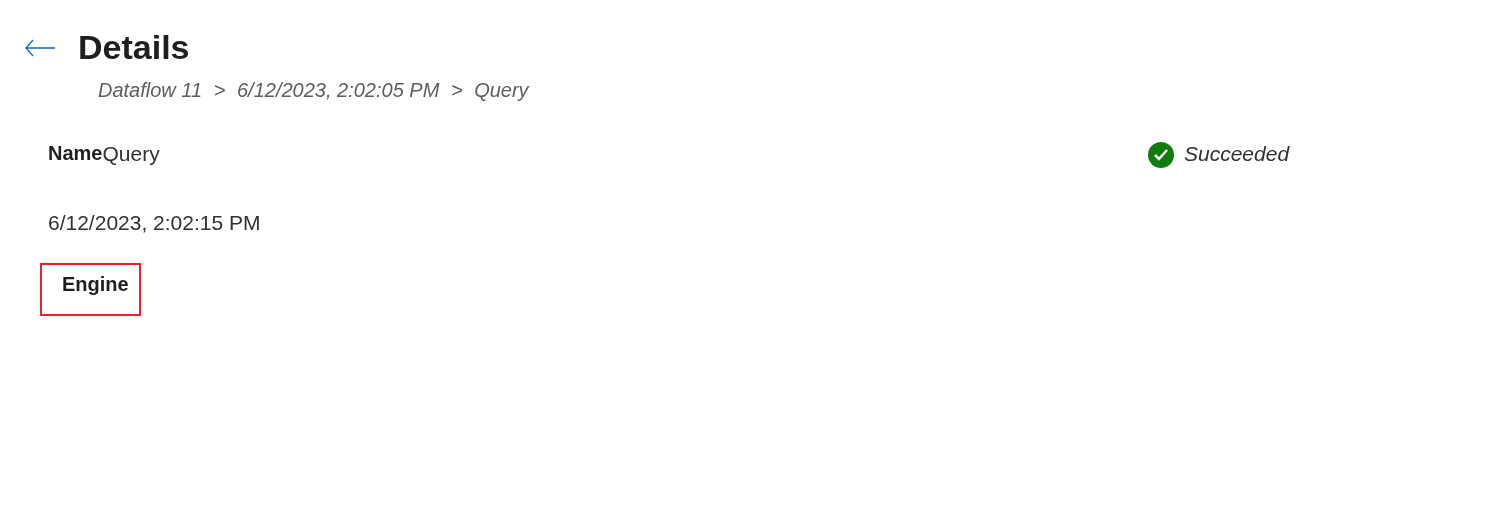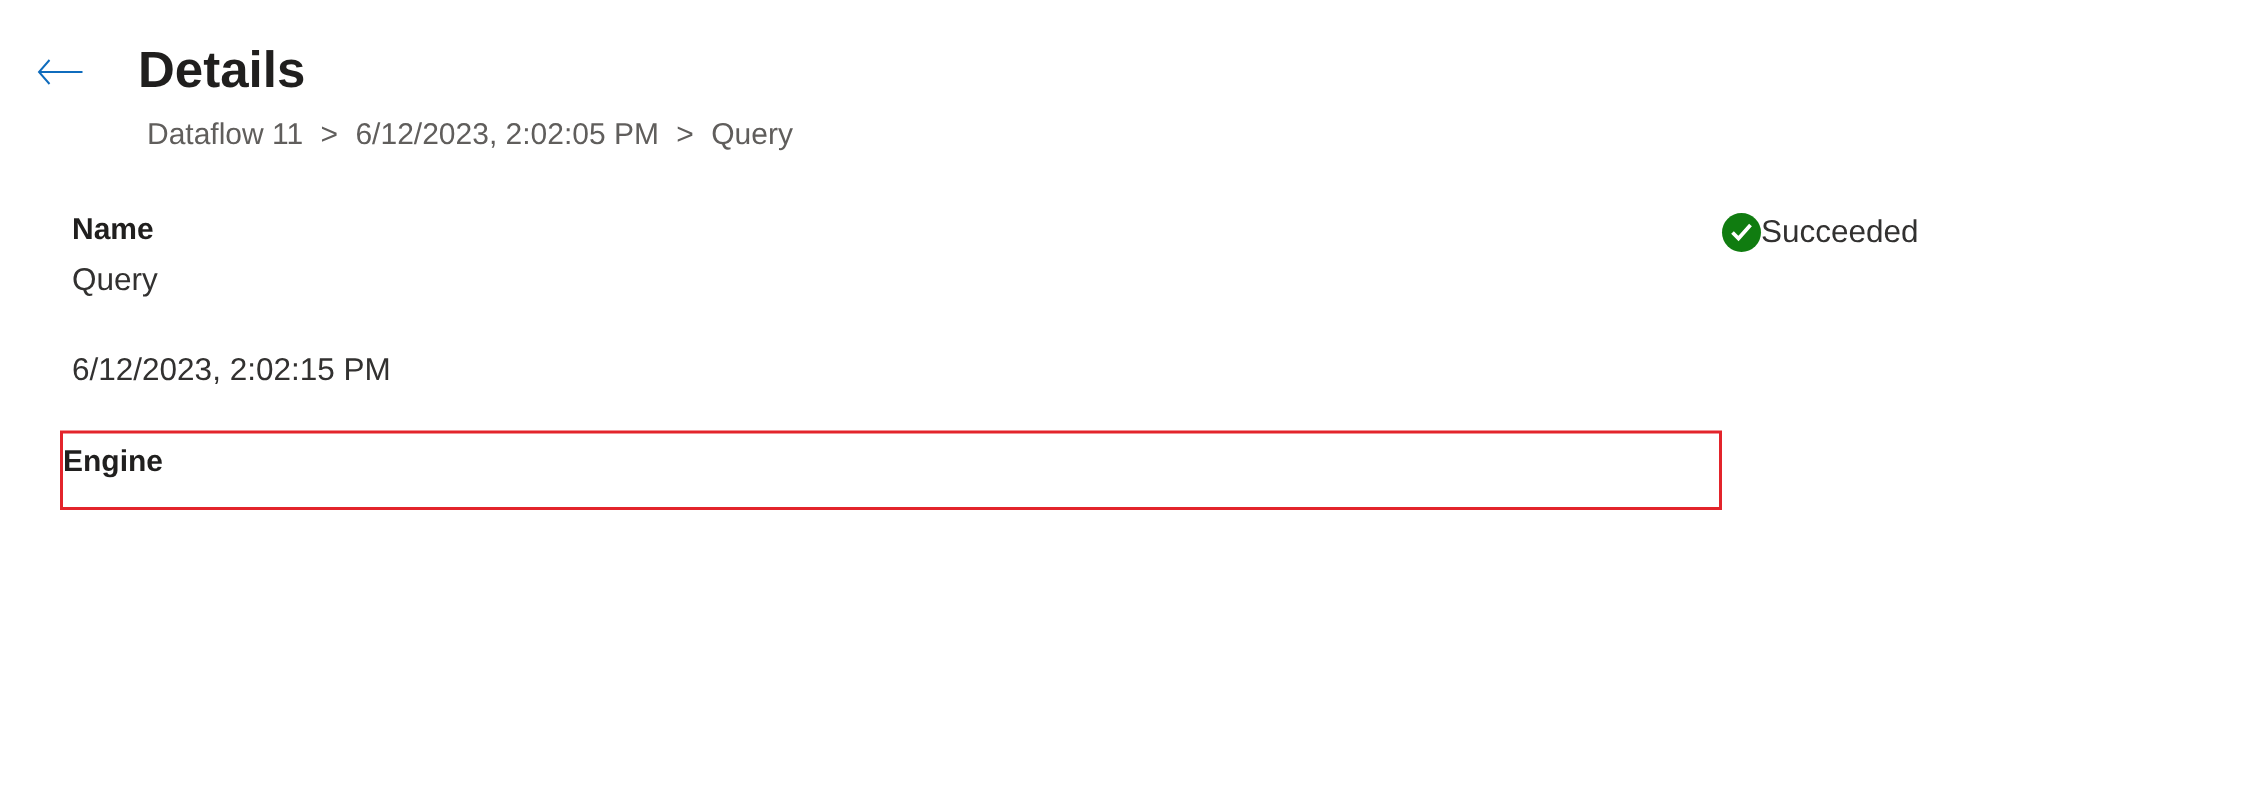--- a/index.html
+++ b/index.html
@@ -10,21 +10,21 @@
     body {
       font-family: "Segoe UI", -apple-system, BlinkMacSystemFont, sans-serif;
       background: #ffffff;
       color: #323130;
       padding: 28px 24px;
       width: 1503px;
     }
     .header-row {
       display: flex;
       align-items: center;
-      gap: 36px;
+      gap: 22px;
       margin-bottom: 12px;
     }
     .back-arrow {
       cursor: pointer;
       display: inline-flex;
       align-items: center;
     }
     .back-arrow svg {
       width: 32px;
       height: 20px;
@@ -35,20 +35,21 @@
     .page-title {
       font-size: 34px;
       font-weight: 600;
       color: #201f1e;
     }
     .breadcrumb {
       margin-left: 74px;
       margin-bottom: 40px;
       font-size: 20px;
       color: #605e5c;
+      font-style: italic;
     }
     .breadcrumb span.sep {
       margin: 0 6px;
       color: #605e5c;
     }
     .grid {
       display: grid;
       grid-template-columns: 1100px auto;
       column-gap: 0;
       row-gap: 36px;
@@ -60,49 +61,50 @@
       color: #201f1e;
       margin-bottom: 10px;
     }
     .field-value {
       font-size: 21px;
       color: #323130;
       font-weight: 400;
     }
     .status-row {
       display: flex;
-      align-items: center;
+      gap: 10px;
+      font-style: italic;
     }
     .status-icon {
       width: 26px;
       height: 26px;
       border-radius: 50%;
       background: #107c10;
       display: inline-flex;
       align-items: center;
       justify-content: center;
       flex-shrink: 0;
     }
     .status-icon svg {
       width: 16px;
       height: 14px;
       stroke: #ffffff;
       stroke-width: 2.5;
       fill: none;
     }
     .highlight-box {
       border: 2.5px solid #e3242b;
-      padding: 8px 10px 8px 0;
+      padding: 8px 10px 8px 20px;
       margin-left: -8px;
       margin-top: -8px;
       display: inline-block;
     }
     .field-block {
       display: flex;
-      flex-direction: column;
+      flex-direction: row;
     }
   </style>
 </head>
 <body>
 
 <div class="header-row">
   <span class="back-arrow">
     <svg viewBox="0 0 32 20">
         <path d="M9 2 L2 10 L9 18 M2 10 L31 10"></path>
       </svg>

